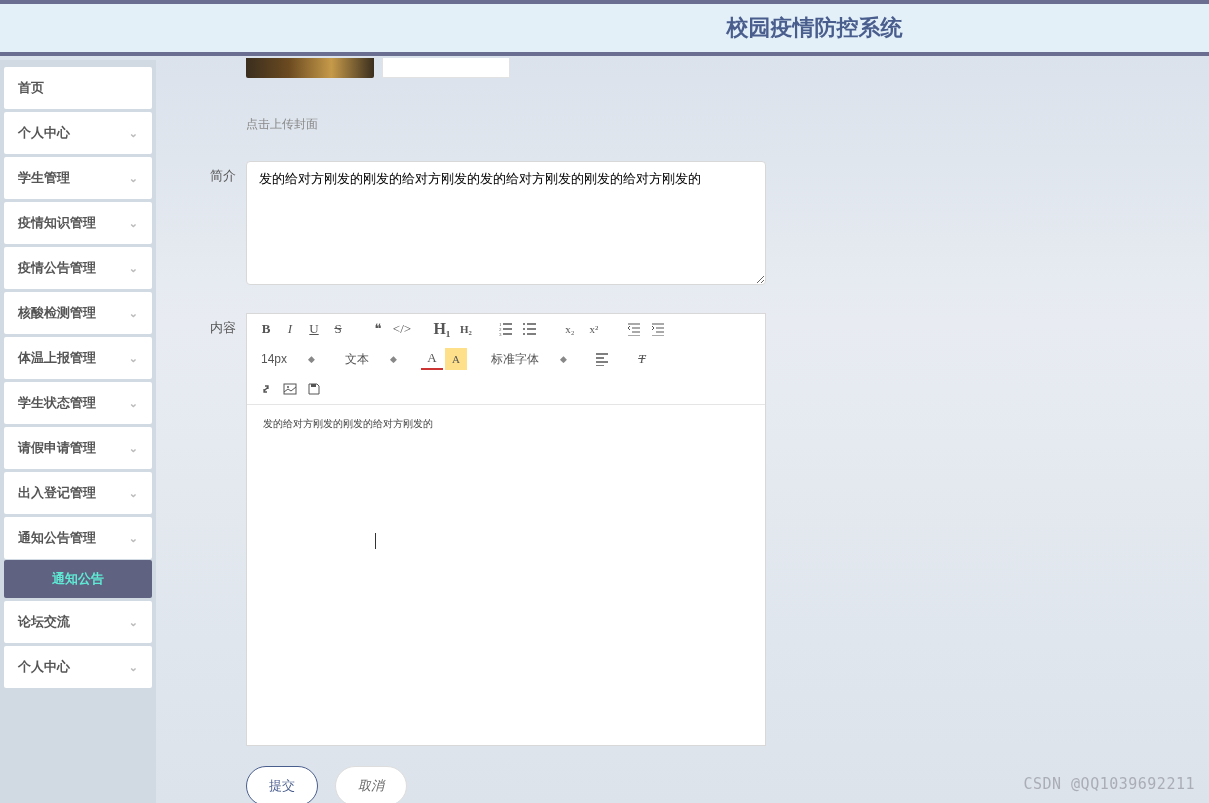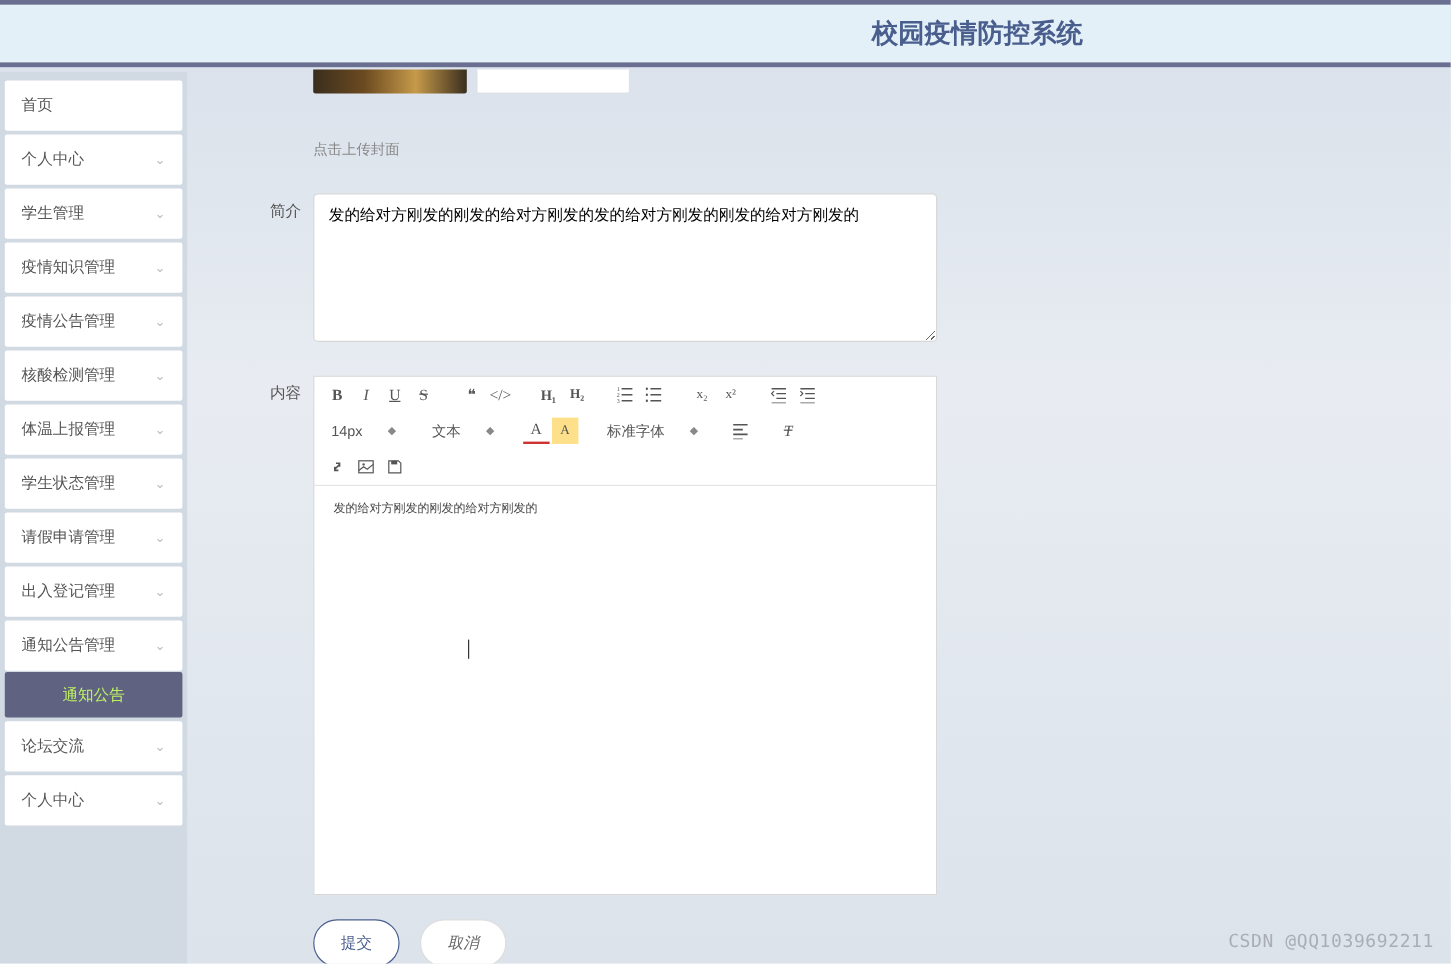--- a/index.html
+++ b/index.html
@@ -45,39 +45,40 @@
   background: #fff;
   margin: 3px 4px;
   padding: 12px 14px;
   font-size: 13px;
   color: #555;
   display: flex;
   justify-content: space-between;
   align-items: center;
   cursor: pointer;
   border-radius: 2px;
+  font-weight: bold;
 }
 .nav-item.sub {
   background: #5f6280;
-  color: #bef264;
+  color: #5eead4;
   padding: 10px 14px;
   justify-content: center;
   margin-top: -2px;
 }
 .chevron {
   color: #bbb;
   font-size: 11px;
 }
 .content {
   position: absolute;
   left: 156px;
   top: 60px;
   right: 0;
   bottom: 0;
-  padding: 0 45px;
+  padding: 0 30px;
 }
 .upload-row {
   display: flex;
   gap: 8px;
   margin-left: 60px;
   margin-top: -2px;
 }
 .thumb {
   width: 128px;
   height: 20px;
@@ -293,21 +294,21 @@
     <div class="editor">
       <div class="toolbar">
         <span class="tbtn bold">B</span>
         <span class="tbtn italic">I</span>
         <span class="tbtn udl">U</span>
         <span class="tbtn strike">S</span>
         <span class="tgap"></span>
         <span class="tbtn">❝</span>
         <span class="tbtn">&lt;/&gt;</span>
         <span class="tgap"></span>
-        <span class="tbtn" style="font-size:12px;font-weight:bold">H₁</span>
+        <span class="tbtn" style="font-size:16px;font-weight:bold">H₁</span>
         <span class="tbtn" style="font-size:11px;font-weight:bold">H₂</span>
         <span class="tgap"></span>
         <span class="tbtn">
           <svg width="14" height="14" viewBox="0 0 14 14">
               <path d="M4 2h9M4 7h9M4 12h9" stroke="#555" stroke-width="1.3"></path>
               <text x="0" y="4" font-size="5" fill="#555">1</text>
               <text x="0" y="9" font-size="5" fill="#555">2</text>
               <text x="0" y="14" font-size="5" fill="#555">3</text>
             </svg>
         </span>

